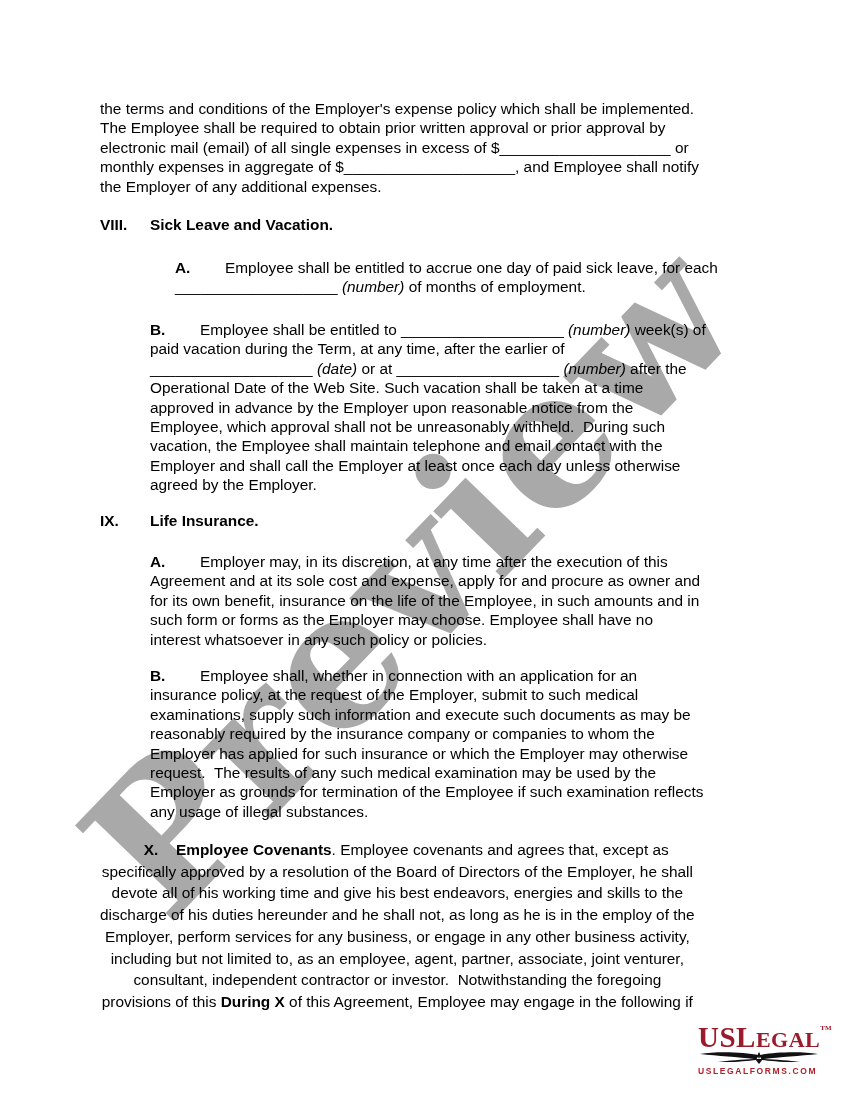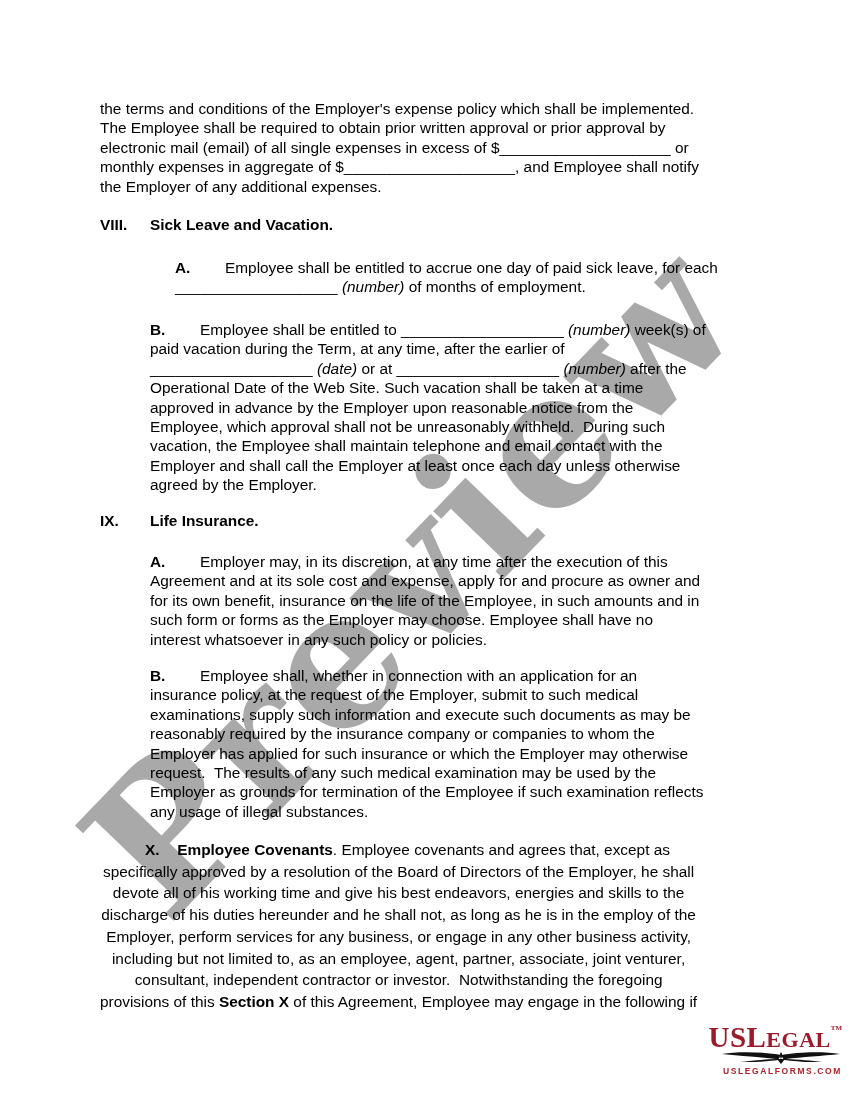--- a/index.html
+++ b/index.html
@@ -22,21 +22,21 @@
   }
 
   .content { position: absolute; inset: 0; z-index: 2; }
   .block { position: absolute; font-size: 15.4px; }
   .tline { white-space: pre; }
   .seg-b { font-weight: 700; }
   .seg-i { font-style: italic; }
   .tab { display: inline-block; }
 
   
-  .logo { position: absolute; left: 698px; top: 1023px; width: 134px; z-index: 2; text-align: right; margin-left: 10px; }
+  .logo { position: absolute; left: 698px; top: 1023px; width: 134px; z-index: 2; text-align: left; }
   .logo-word {
     font-family: "Liberation Serif", serif; font-weight: 700;
     color: #9a1c2c; line-height: 1; white-space: nowrap;
   }
   .logo-large { font-size: 29px; letter-spacing: 0.5px; }
   .logo-small { font-size: 22px; letter-spacing: 0.5px; }
   .logo-tm { font-size: 7px; vertical-align: top; position: relative; top: 2px; }
   .logo-eagle { margin-top: -1px; line-height: 0; }
   .logo-site {
     font-family: "Liberation Sans", sans-serif;
@@ -98,21 +98,21 @@
         <div class="tline"><span>any usage of illegal substances.</span></div>
       </div>
       <div class="block" style="left: 100px; top: 839px; line-height: 21.7px; text-align: center;">
         <div class="tline"><span class="seg-b tab" style="width: 50px;">X.</span><span class="seg-b">Employee Covenants</span><span>. Employee covenants and agrees that, except as</span></div>
         <div class="tline"><span>specifically approved by a resolution of the Board of Directors of the Employer, he shall</span></div>
         <div class="tline"><span>devote all of his working time and give his best endeavors, energies and skills to the</span></div>
         <div class="tline"><span>discharge of his duties hereunder and he shall not, as long as he is in the employ of the</span></div>
         <div class="tline"><span>Employer, perform services for any business, or engage in any other business activity,</span></div>
         <div class="tline"><span>including but not limited to, as an employee, agent, partner, associate, joint venturer,</span></div>
         <div class="tline"><span>consultant, independent contractor or investor.  Notwithstanding the foregoing</span></div>
-        <div class="tline"><span>provisions of this </span><span class="seg-b">Section X</span><span> of this Agreement, Employee may engage in the following if</span></div>
+        <div class="tline"><span>provisions of this </span><span class="seg-b">During X</span><span> of this Agreement, Employee may engage in the following if</span></div>
       </div>
     </div>
 
   <div class="logo">
     <div class="logo-word"><span class="logo-large">USL</span><span class="logo-small">EGAL</span><span class="logo-tm">TM</span></div>
     <div class="logo-eagle">
       <svg width="122" height="14" viewBox="0 0 122 14" xmlns="http://www.w3.org/2000/svg">
         <g fill="#111111">
           <path d="M61 4 C 46 1, 18 0, 2 3 C 20 5, 40 6, 56 8 C 44 8.5, 30 9.5, 20 11 C 36 11.5, 50 10, 58 9 Z"></path>
           <path d="M61 4 C 76 1, 104 0, 120 3 C 102 5, 82 6, 66 8 C 78 8.5, 92 9.5, 102 11 C 86 11.5, 72 10, 64 9 Z"></path>

